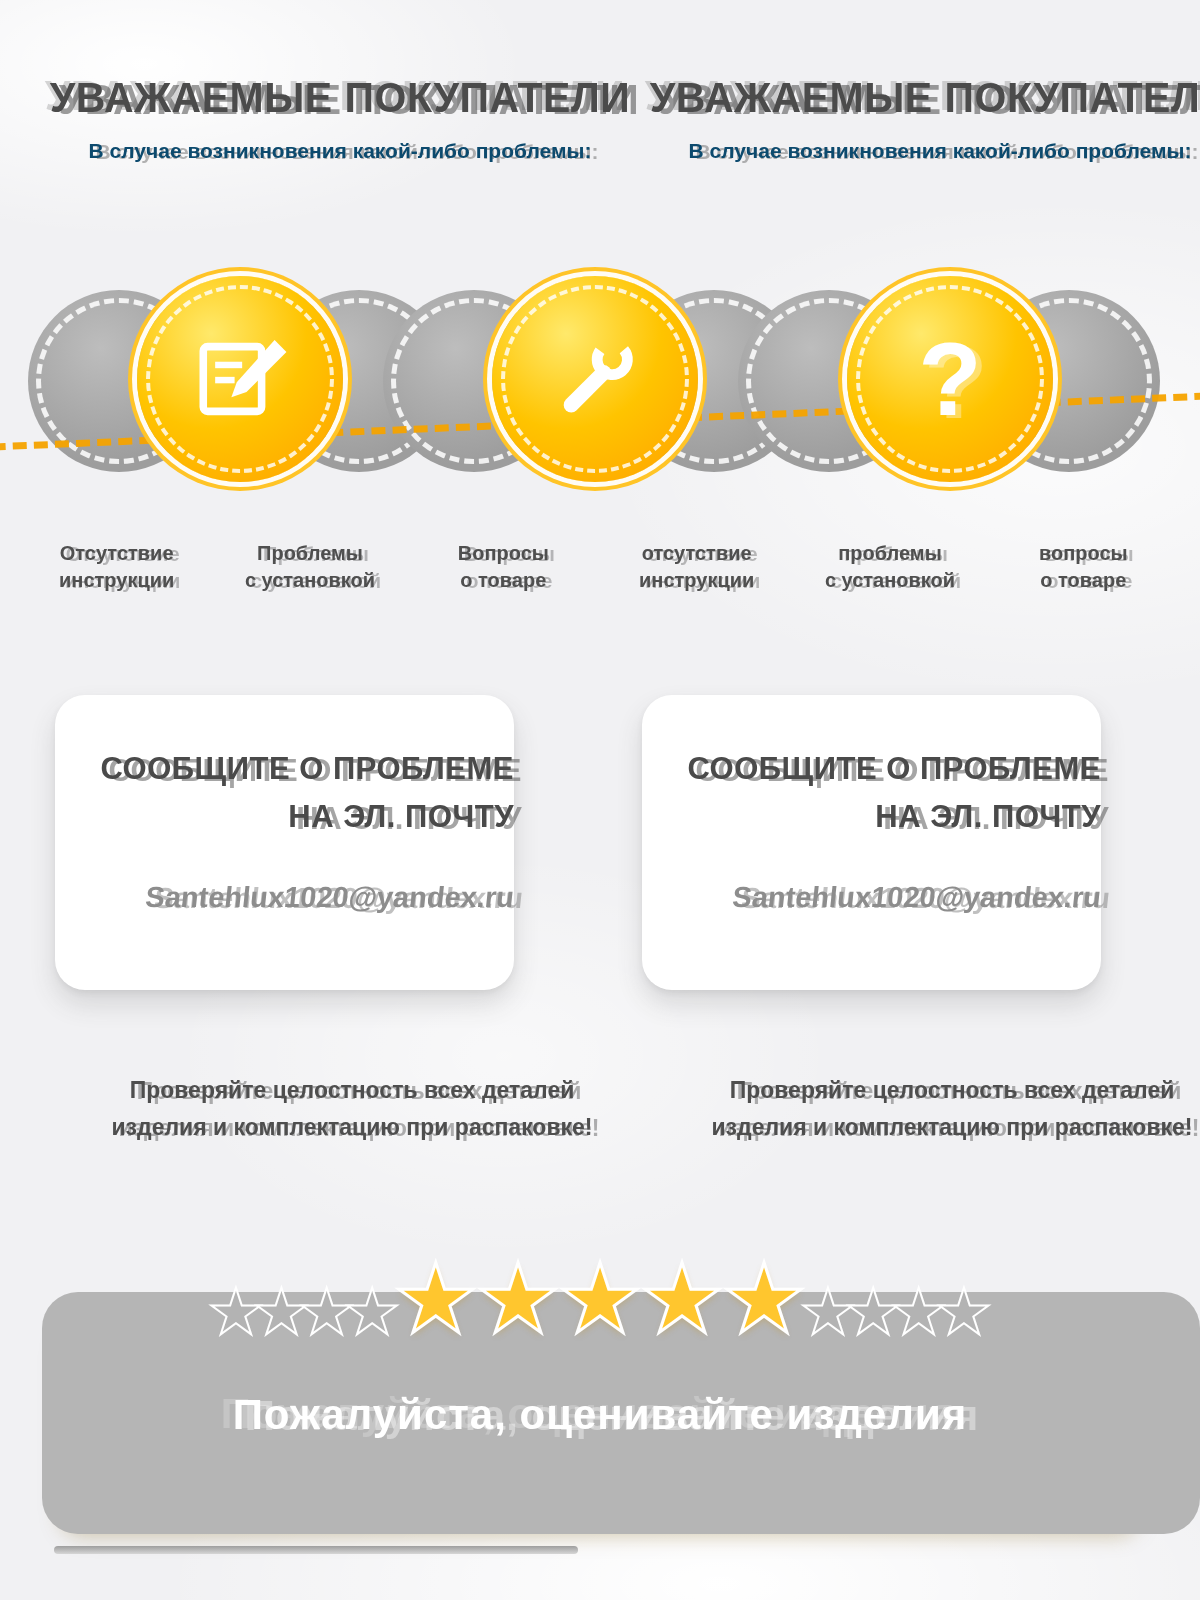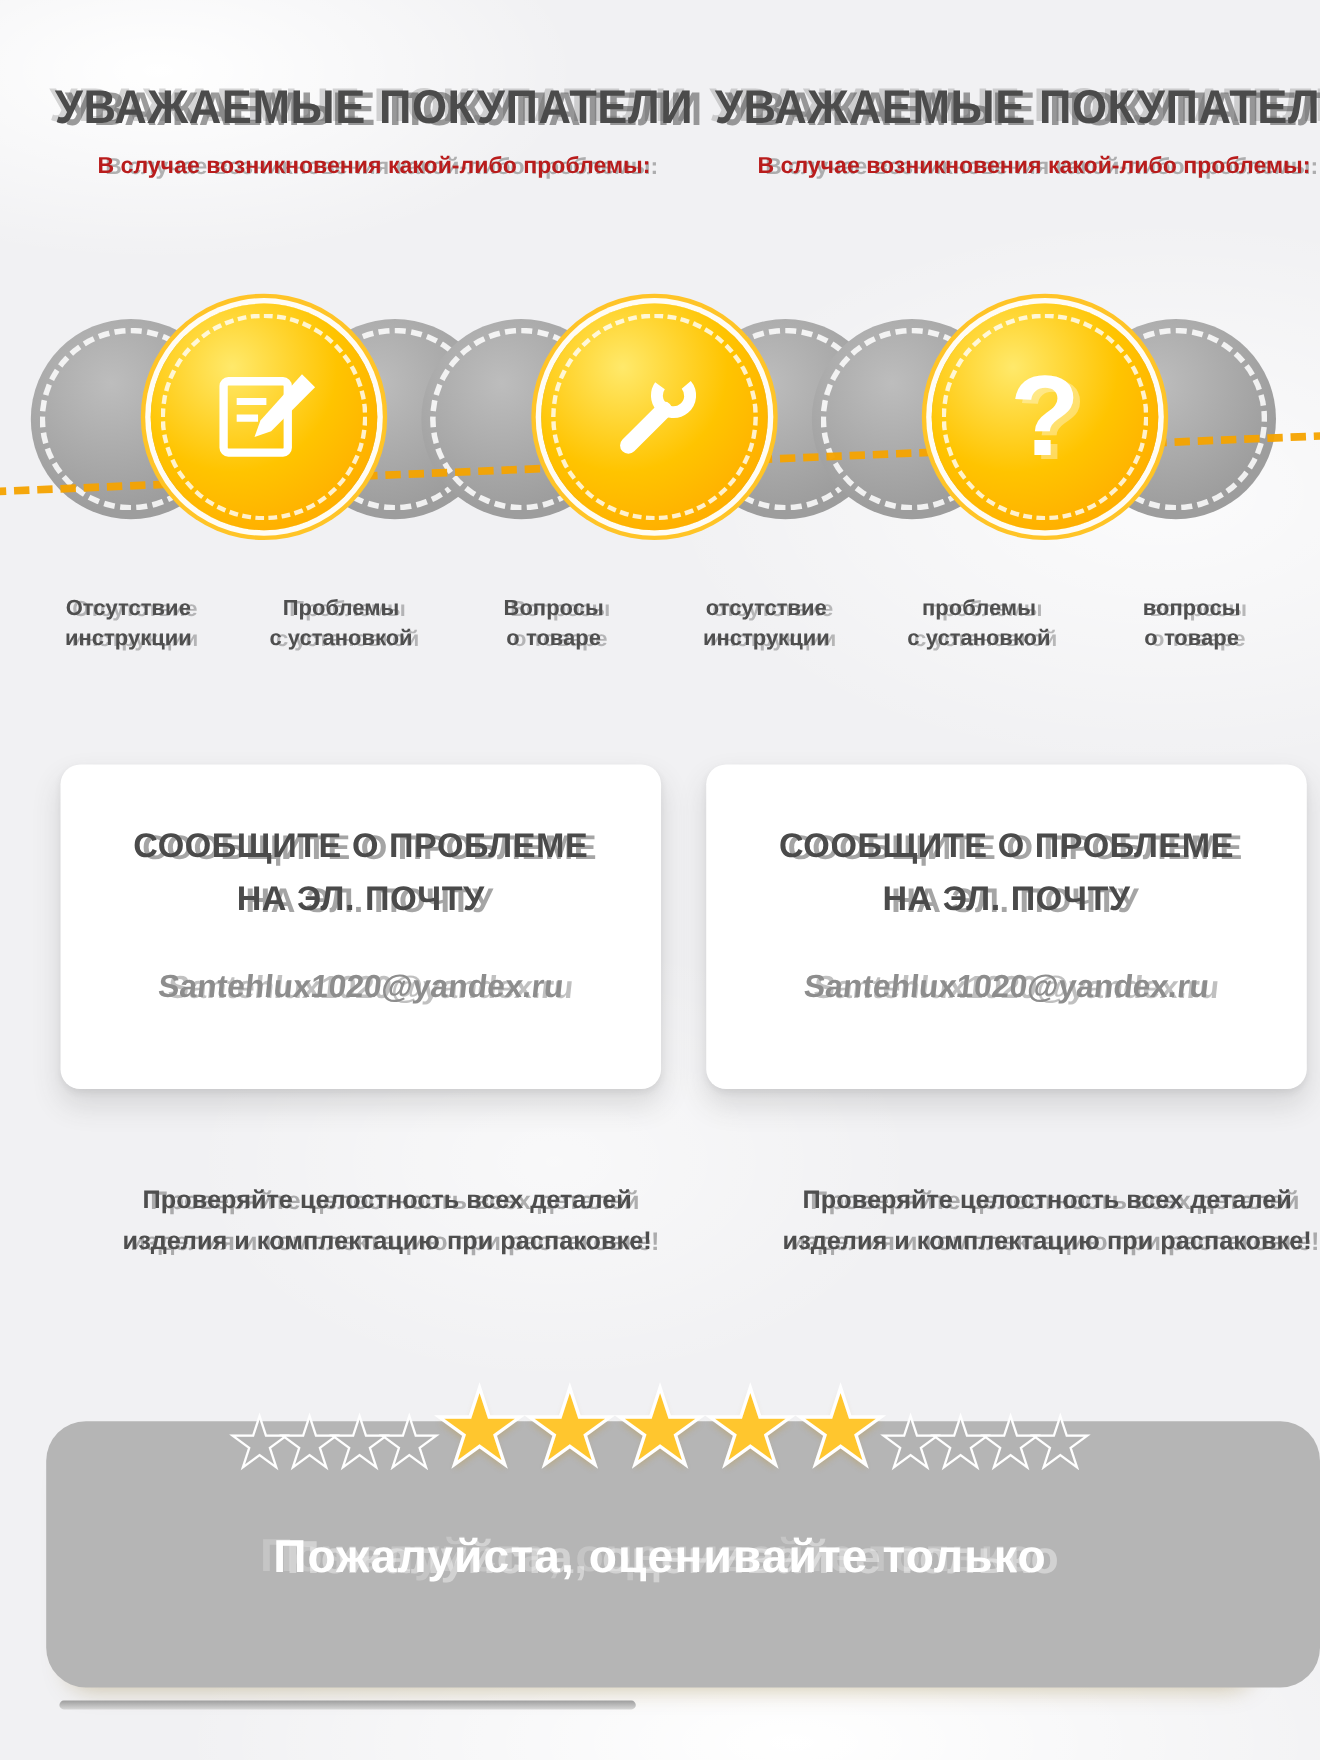--- a/index.html
+++ b/index.html
@@ -22,21 +22,21 @@
 
   
   .header{top:74px;text-align:center;}
   .header.left{left:0;} .header.right{left:600px;}
   .h-title{
     font-size:41px;font-weight:800;letter-spacing:.5px;color:#4b4b4b;
     text-shadow:9px 2px 0 rgba(75,75,75,.55), -5px -2px 0 rgba(75,75,75,.22);
     transform:scaleY(1.05);
   }
   .h-sub{
-    margin-top:18px;font-size:21px;font-weight:600;color:#b91c1c;
+    margin-top:18px;font-size:21px;font-weight:600;color:#0c4a6e;
     text-shadow:7px 1px 0 rgba(90,90,90,.45);
   }
 
   
   .steps{position:absolute;top:268px;left:0;width:1200px;height:270px;}
   .dash-line{
     position:absolute;left:-30px;width:1260px;top:150px;height:0;
     border-top:7px dashed #f6a400;transform:rotate(-2.4deg);
     opacity:.95;z-index:2;
   }
@@ -67,23 +67,23 @@
 
   
   .labels-row{position:absolute;top:540px;left:20px;width:1160px;display:flex;}
   .step-label{
     flex:1;text-align:center;font-size:20px;line-height:1.35;font-weight:700;color:#4f4f4f;
     text-shadow:6px 1px 0 rgba(90,90,90,.4);
   }
 
   
   .card{
-    position:absolute;top:695px;width:546px;height:295px;background:#ffffff;
-    border-radius:18px;box-shadow:0 14px 26px rgba(70,70,70,.16), 0 3px 6px rgba(70,70,70,.08);
-    text-align:center;
+    position:absolute;top:695px;width:459px;height:295px;background:#ffffff;
+    border-radius:30px;box-shadow:0 14px 26px rgba(70,70,70,.16), 0 3px 6px rgba(70,70,70,.08);
+    text-align:right;
   }
   .card.left{left:55px;} .card.right{left:642px;}
   .card-title{
     margin-top:50px;font-size:31px;font-weight:800;letter-spacing:.5px;color:#4a4a4a;line-height:1.55;
     text-shadow:8px 2px 0 rgba(75,75,75,.5);
   }
   .card-email{
     margin-top:40px;font-size:29px;font-weight:700;color:#8d8d8d;
     transform:skewX(-6deg);
     text-shadow:9px 1px 0 rgba(140,140,140,.55);
@@ -240,16 +240,16 @@
     <span class="star gold">★</span>
     <span class="star gold">★</span>
     <span class="star gold">★</span>
     <span class="star gray">★</span>
     <span class="star gray">★</span>
     <span class="star gray">★</span>
     <span class="star gray">★</span>
   </div>
 
   <div class="cta">
-    <div class="cta-line1">Пожалуйста, оценивайте только</div>
+    <div class="cta-line1">Пожалуйста, оценивайте изделия</div>
   </div>
 
 </div>
 
 </body></html>

